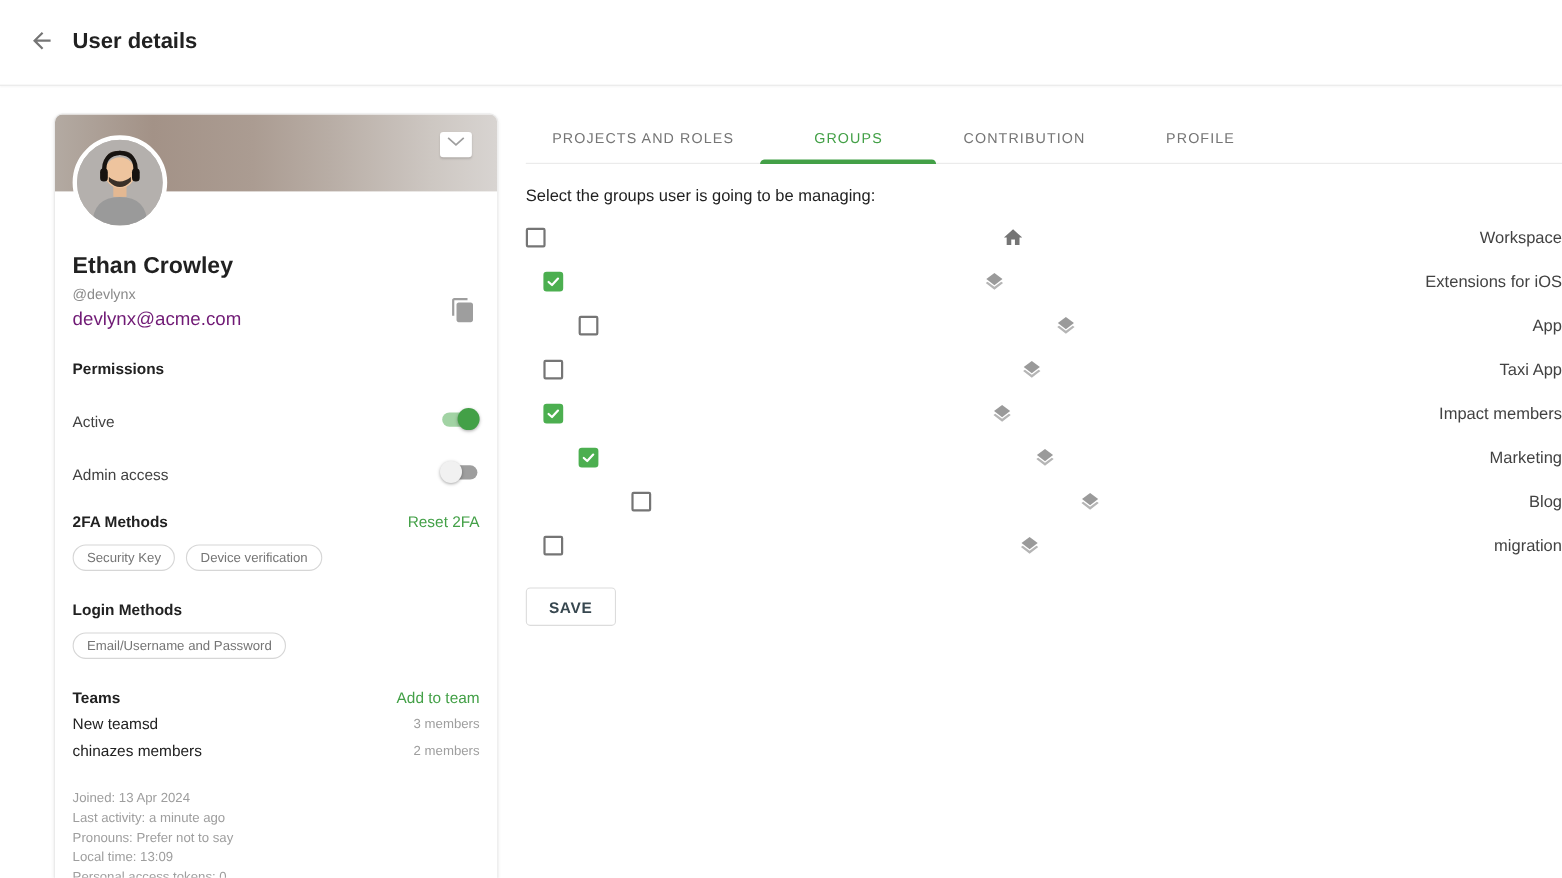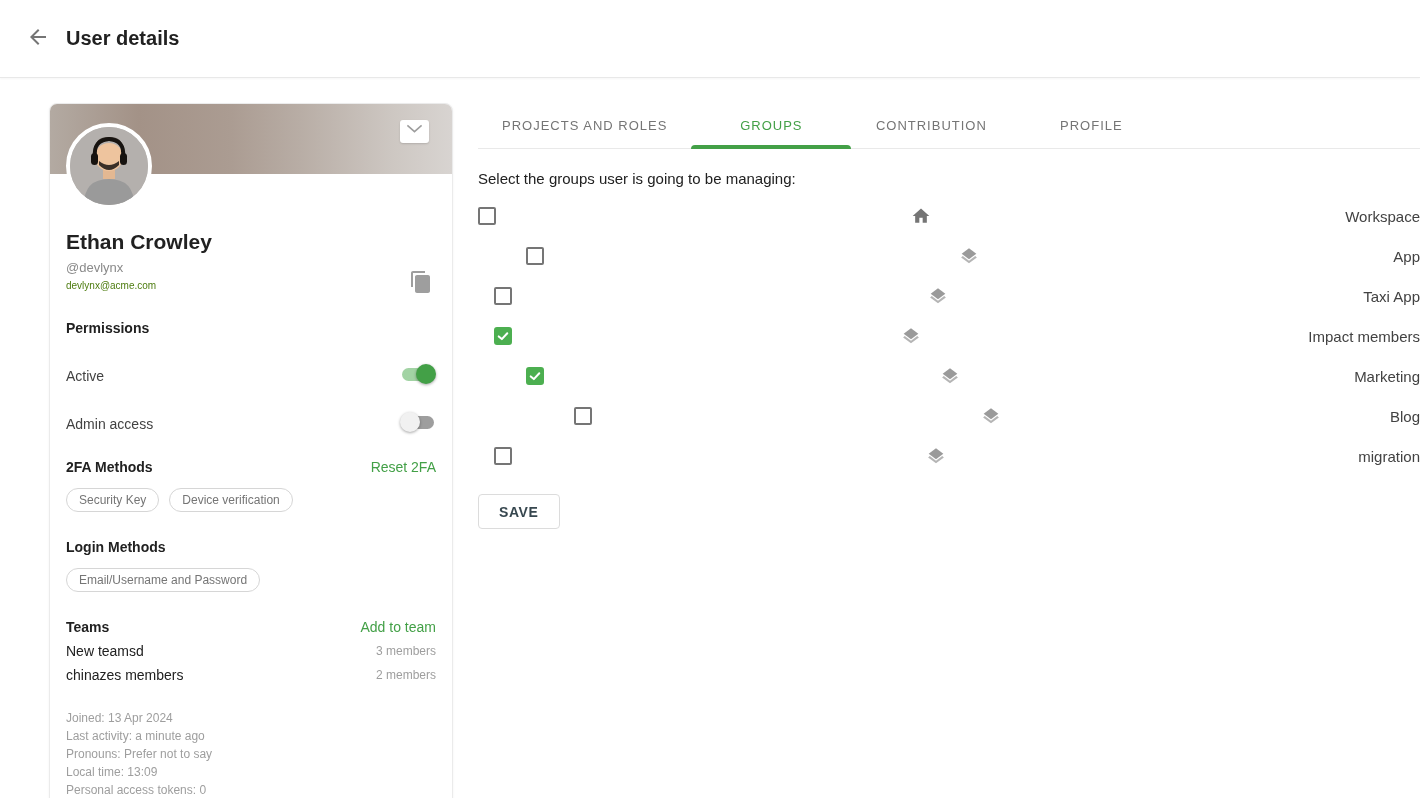--- a/index.html
+++ b/index.html
@@ -26,21 +26,21 @@
               background:#fff; border:none; border-radius:3px; cursor:pointer;
               display:flex; align-items:center; justify-content:center;
               box-shadow:0 1px 2px rgba(0,0,0,.15); }
   .avatar-wrap { position:absolute; top:19px; left:16px; width:86px; height:86px;
                  border-radius:50%; border:4px solid #fff; overflow:hidden; background:#b9b5b2; }
   .card-body { padding:56px 16px 18px 16px; }
 
   .identity { position:relative; }
   .user-name { font-size:21px; font-weight:700; color:#212121; }
   .user-handle { font-size:13px; color:#8a8a8a; margin-top:6px; }
-  .user-email { font-size:10px; color:#4d7c0f; margin-top:5px; text-decoration:none; display:inline-block; }
+  .user-email { font-size:17px; color:#701a75; margin-top:5px; text-decoration:none; display:inline-block; }
   .copy-btn { position:absolute; right:2px; top:40px; width:26px; height:26px; border:none;
               background:transparent; cursor:pointer; color:#9e9e9e; }
 
   .section-title { font-size:14px; font-weight:700; color:#212121; }
   .sec-permissions { margin-top:27px; }
   .toggle-row { display:flex; align-items:flex-end; justify-content:space-between; margin-top:26px; height:22px; }
   .toggle-label { font-size:14px; color:#424242; }
   .switch { position:relative; width:36px; height:20px; cursor:pointer; flex:none; }
   .switch .track { position:absolute; left:2px; right:2px; top:4px; height:13px; border-radius:7px; background:#9e9e9e; }
   .switch .thumb { position:absolute; top:0; left:0; width:20px; height:20px; border-radius:50%;
@@ -222,20 +222,34 @@
           <span class="cbox">
             
           </span>
           <span class="tree-icon">
             <svg width="20" height="20" viewBox="0 0 24 24">
               <path d="M10 20v-6h4v6h5v-8h3L12 3 2 12h3v8z" fill="#757575"></path>
             </svg>
           </span>
           <span class="tree-label">Workspace</span>
         </div>
+        <div class="tree-row checked" style="padding-left: 16px;">
+          <span class="cbox">
+            <svg width="14" height="14" viewBox="0 0 18 18">
+              <polyline points="3.5,9.5 7.5,13 14.5,5.5" fill="none" stroke="#fff" stroke-width="2.6" stroke-linecap="round" stroke-linejoin="round"></polyline>
+            </svg>
+          </span>
+          <span class="tree-icon">
+            <svg width="22" height="22" viewBox="0 0 24 24">
+              <polygon points="12,3.5 20,9.5 12,15.5 4,9.5" fill="#9a9a9a"></polygon>
+              <polygon points="12,17.2 5.2,12.1 3.4,13.5 12,20 20.6,13.5 18.8,12.1" fill="#b5b5b5"></polygon>
+            </svg>
+          </span>
+          <span class="tree-label">Extensions for iOS</span>
+        </div>
         <div class="tree-row" style="padding-left: 48px;">
           <span class="cbox">
             
           </span>
           <span class="tree-icon">
             <svg width="22" height="22" viewBox="0 0 24 24">
               <polygon points="12,3.5 20,9.5 12,15.5 4,9.5" fill="#9a9a9a"></polygon>
               <polygon points="12,17.2 5.2,12.1 3.4,13.5 12,20 20.6,13.5 18.8,12.1" fill="#b5b5b5"></polygon>
             </svg>
           </span>

